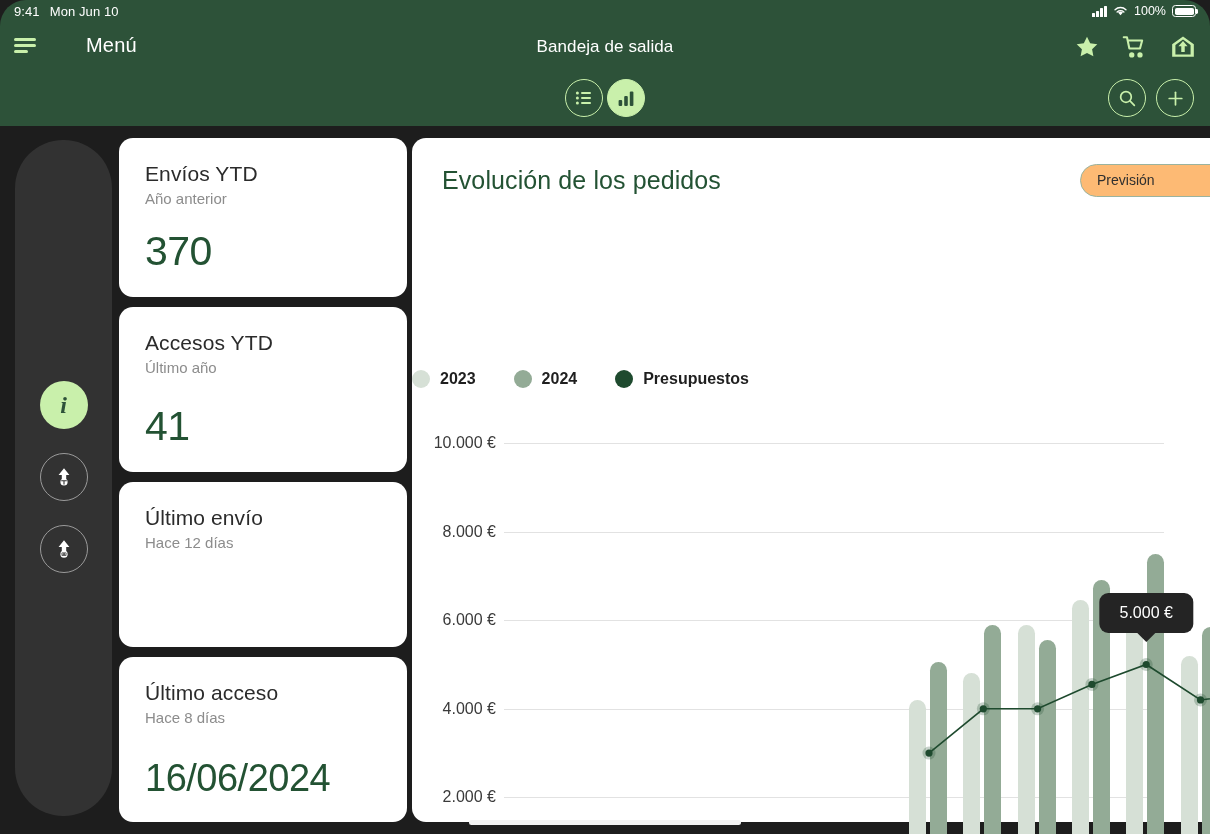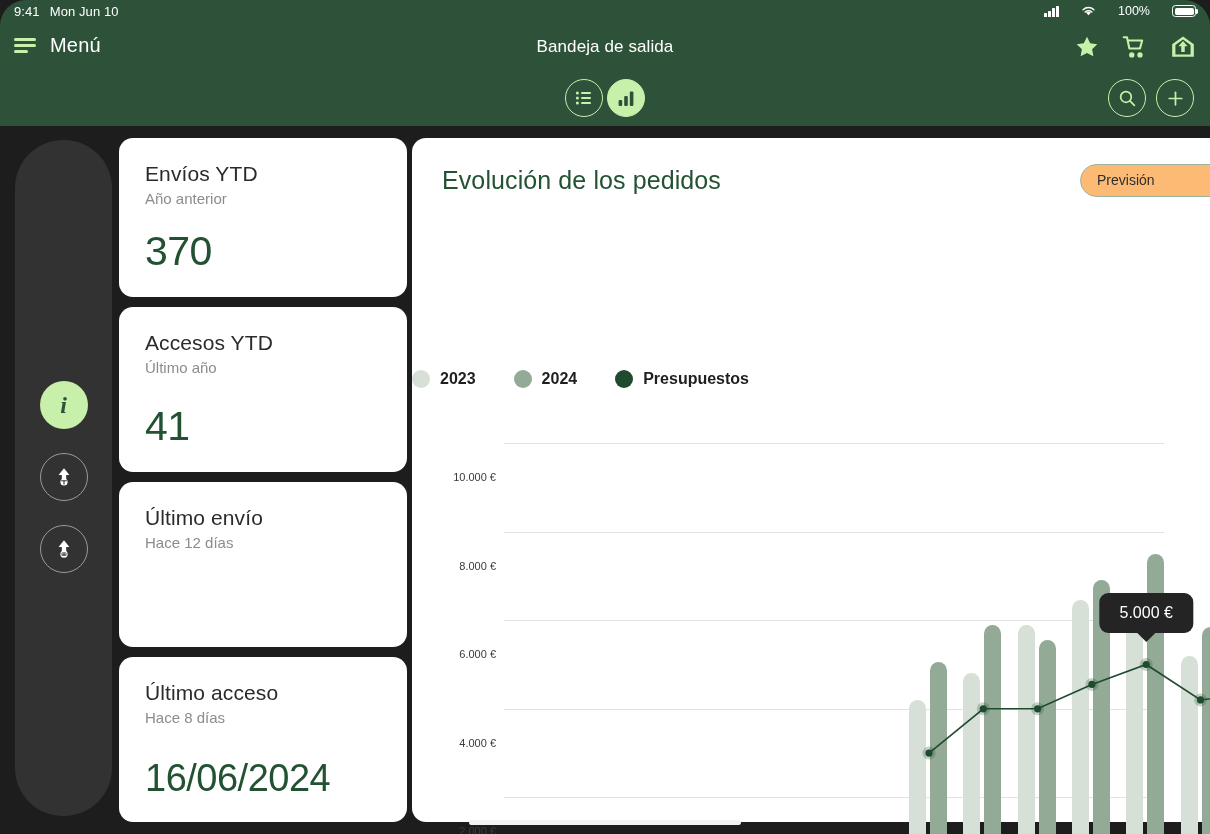--- a/index.html
+++ b/index.html
@@ -32,21 +32,21 @@
     width: 100%; height: 24px;
     display: flex; align-items: center;
   }
   .status-left {
     position: absolute; left: 14px; top: 4px;
     display: flex; align-items: baseline; gap: 10px;
     color: #ffffff; font-size: 13px; letter-spacing: .1px;
   }
   .status-right {
     position: absolute; right: 14px; top: 4px;
-    display: flex; align-items: center; gap: 22px;
+    display: flex; align-items: center; gap: 6px;
     color: #ffffff; font-size: 12.5px;
   }
   .sig-bars { display: inline-flex; align-items: flex-end; gap: 1.5px; height: 11px; }
   .sig-bars i { display: block; width: 2.6px; background: #fff; border-radius: .5px; }
   .sig-bars i:nth-child(1){ height: 4px; }
   .sig-bars i:nth-child(2){ height: 6px; }
   .sig-bars i:nth-child(3){ height: 8.5px; }
   .sig-bars i:nth-child(4){ height: 11px; }
   .batt {
     width: 24px; height: 12px; border: 1.4px solid #fff; border-radius: 3.4px;
@@ -65,21 +65,21 @@
   .menu-btn {
     position: absolute; left: 14px; top: 6px;
     display: flex; align-items: center; gap: 14px;
     cursor: pointer;
   }
   .hamburger { width: 22px; height: 15px; position: relative; }
   .hamburger i { position:absolute; left:0; height:2.6px; background:#c9f0ab; border-radius:2px; display:block; }
   .hamburger i:nth-child(1){ top:0;    width:22px; }
   .hamburger i:nth-child(2){ top:6px;  width:22px; }
   .hamburger i:nth-child(3){ top:12px; width:14px; }
-  .menu-label { color:#ffffff; font-size:20px; letter-spacing:.2px; }
+  .menu-label { color:#ffffff; font-size:20px; letter-spacing:.2px;margin-left:36px; }
 
   .app-title {
     position: absolute; left: 0; right: 0; top: 9px;
     text-align: center; color: #ffffff; font-size: 17px; letter-spacing:.1px;
   }
 
   .top-actions {
     position: absolute; right: 14px; top: 6px;
     display: flex; align-items: center; gap: 22px;
   }
@@ -181,21 +181,21 @@
     display: flex; justify-content: flex-start; align-items: center; gap: 38px;
   }
   .legend-item { display:flex; align-items:center; gap: 10px; cursor:pointer; }
   .legend-dot { width: 18px; height: 18px; border-radius: 50%; }
   .legend-label { font-size: 16px; color: #1f1f1f; font-weight: bold; }
 
   
   .plot { position: absolute; left: 0; top: 0; width: 782px; height: 684px; }
   .ylabel {
     position: absolute; right: 0; width: 80px; text-align: right;
-    font-size: 11px; color: #3a3a3a; transform: translateY(-50%); margin-top: 34px;
+    font-size: 16px; color: #3a3a3a; transform: translateY(-50%);
   }
   .gridline { position: absolute; left: 92px; right: 30px; height: 1px; background: #e2e2e2; }
   .bar {
     position: absolute; width: 17px; border-radius: 9px;
   }
   svg.lineplot { position:absolute; left:0; top:0; overflow: visible; }
 
   .tooltip {
     position: absolute; background: #242424; color:#fff;
     border-radius: 9px; padding: 11px 20px; font-size: 16px;

